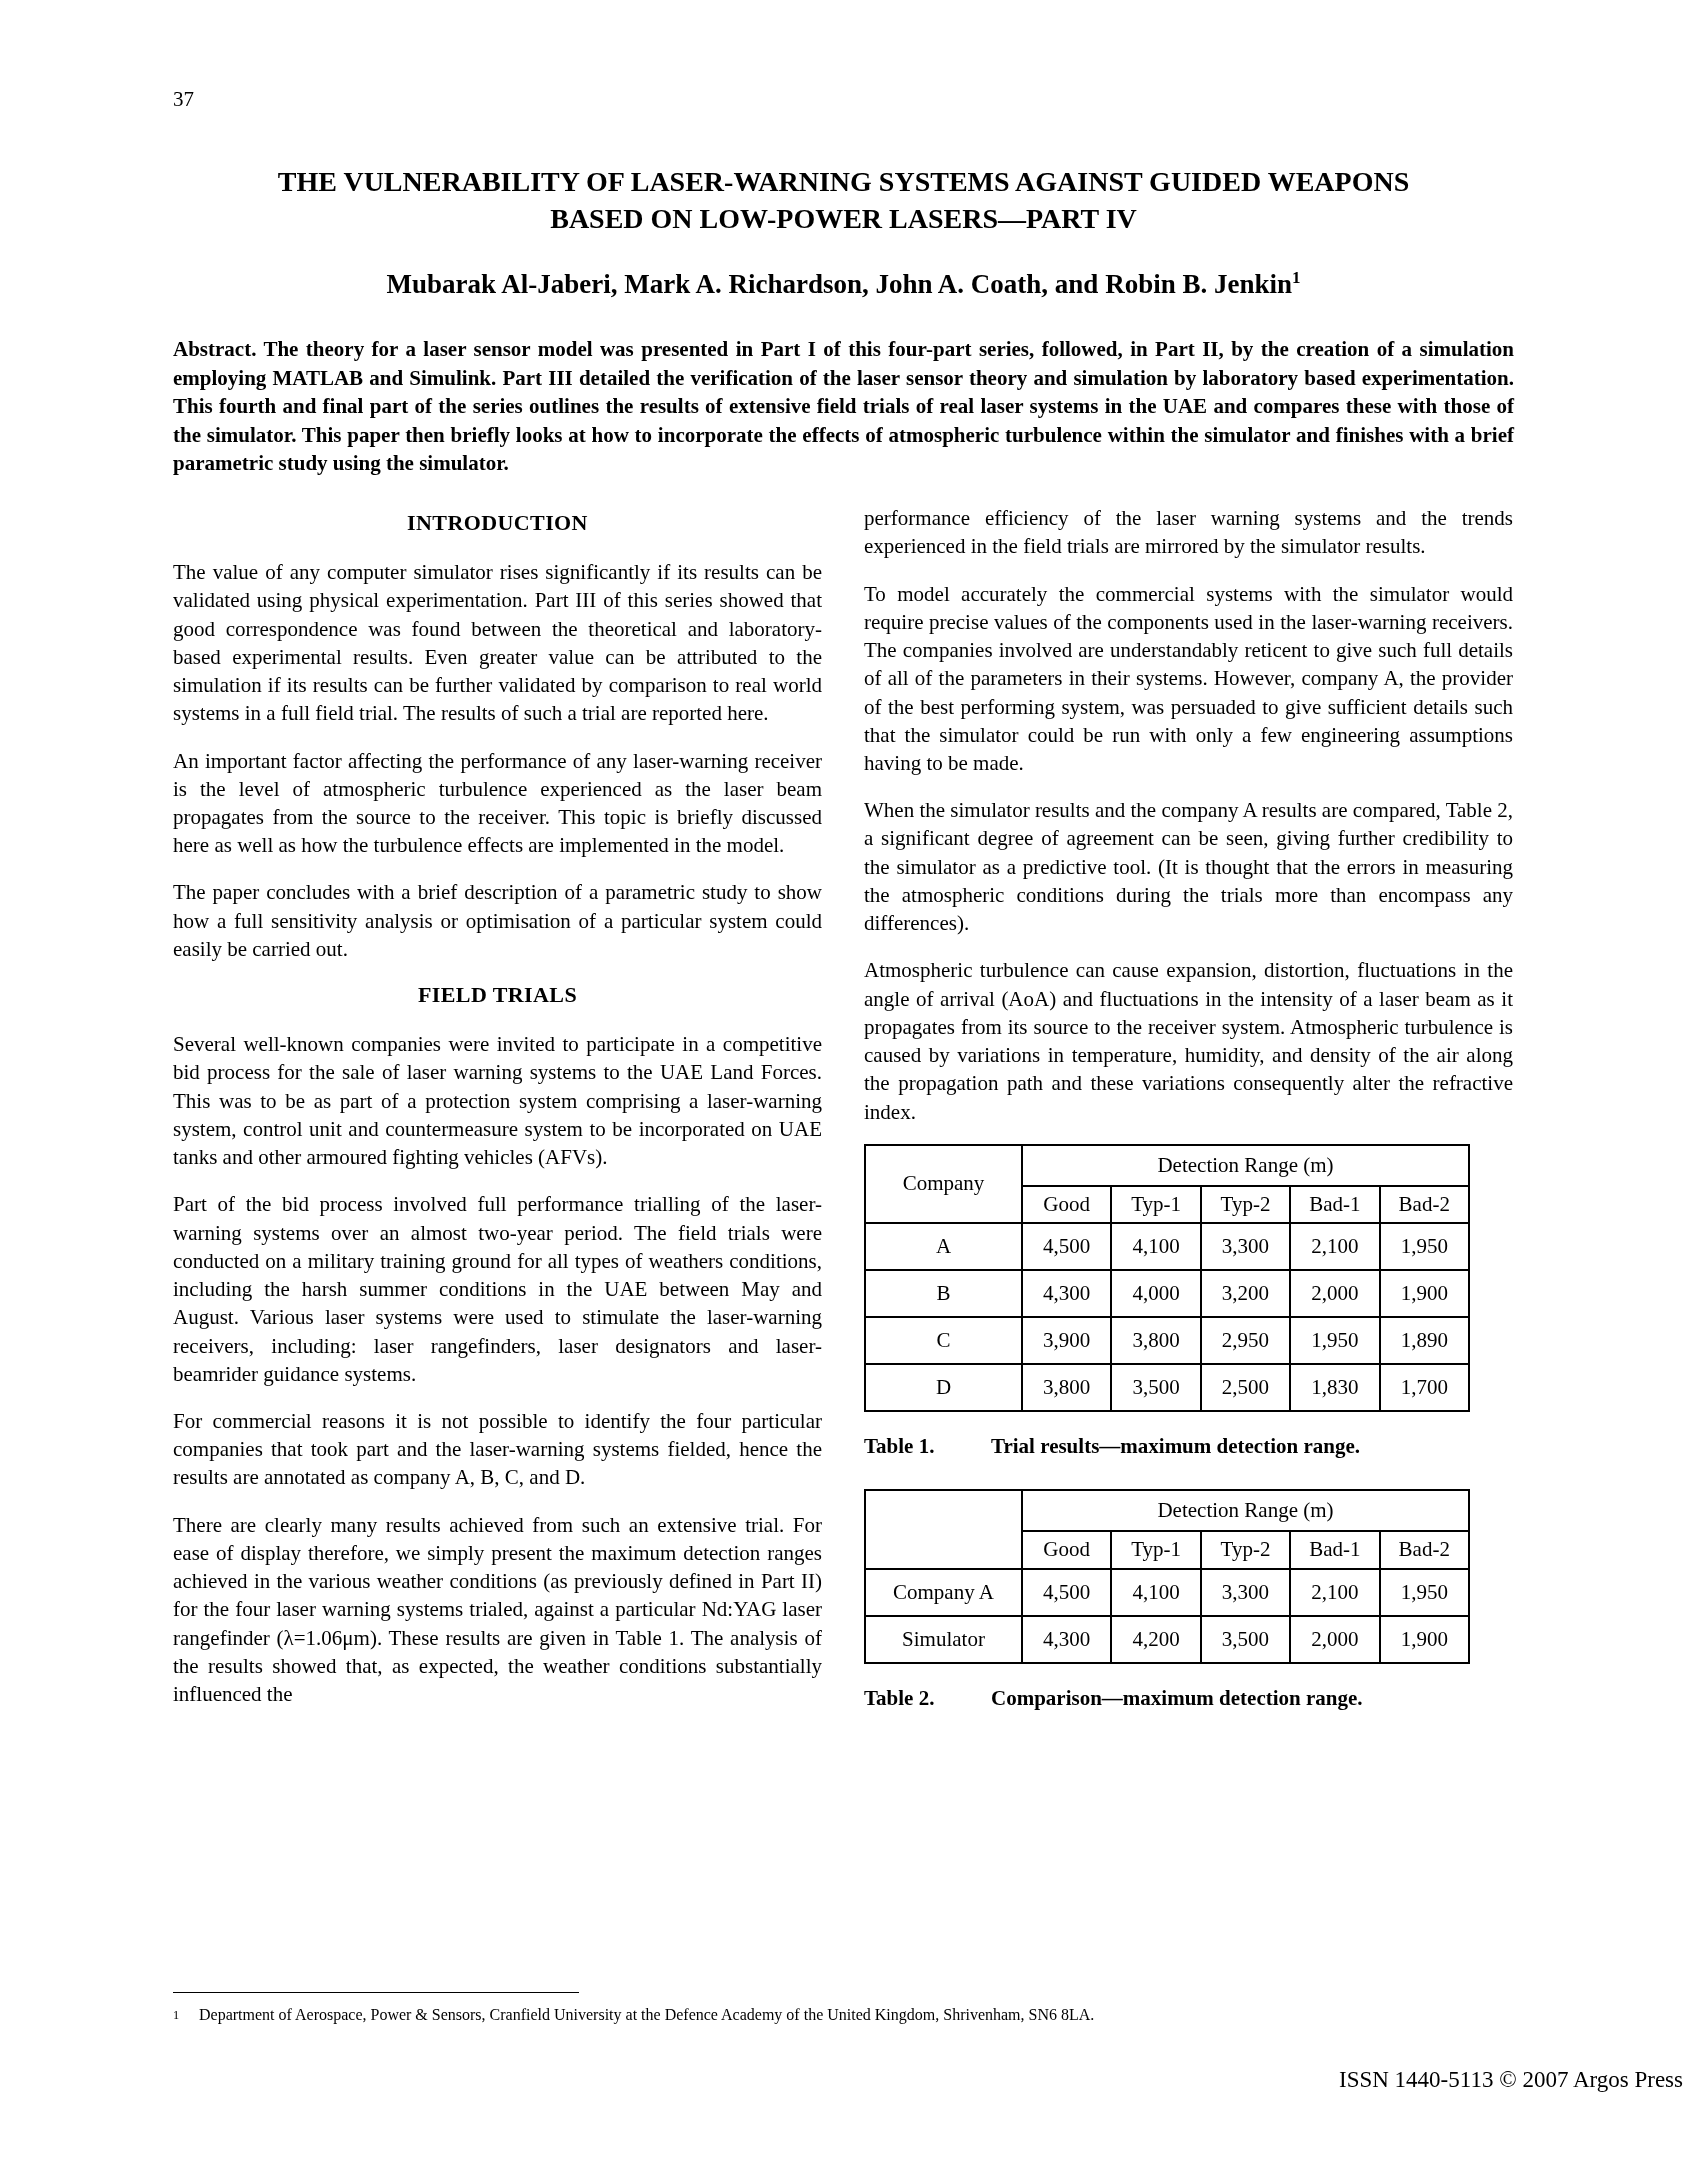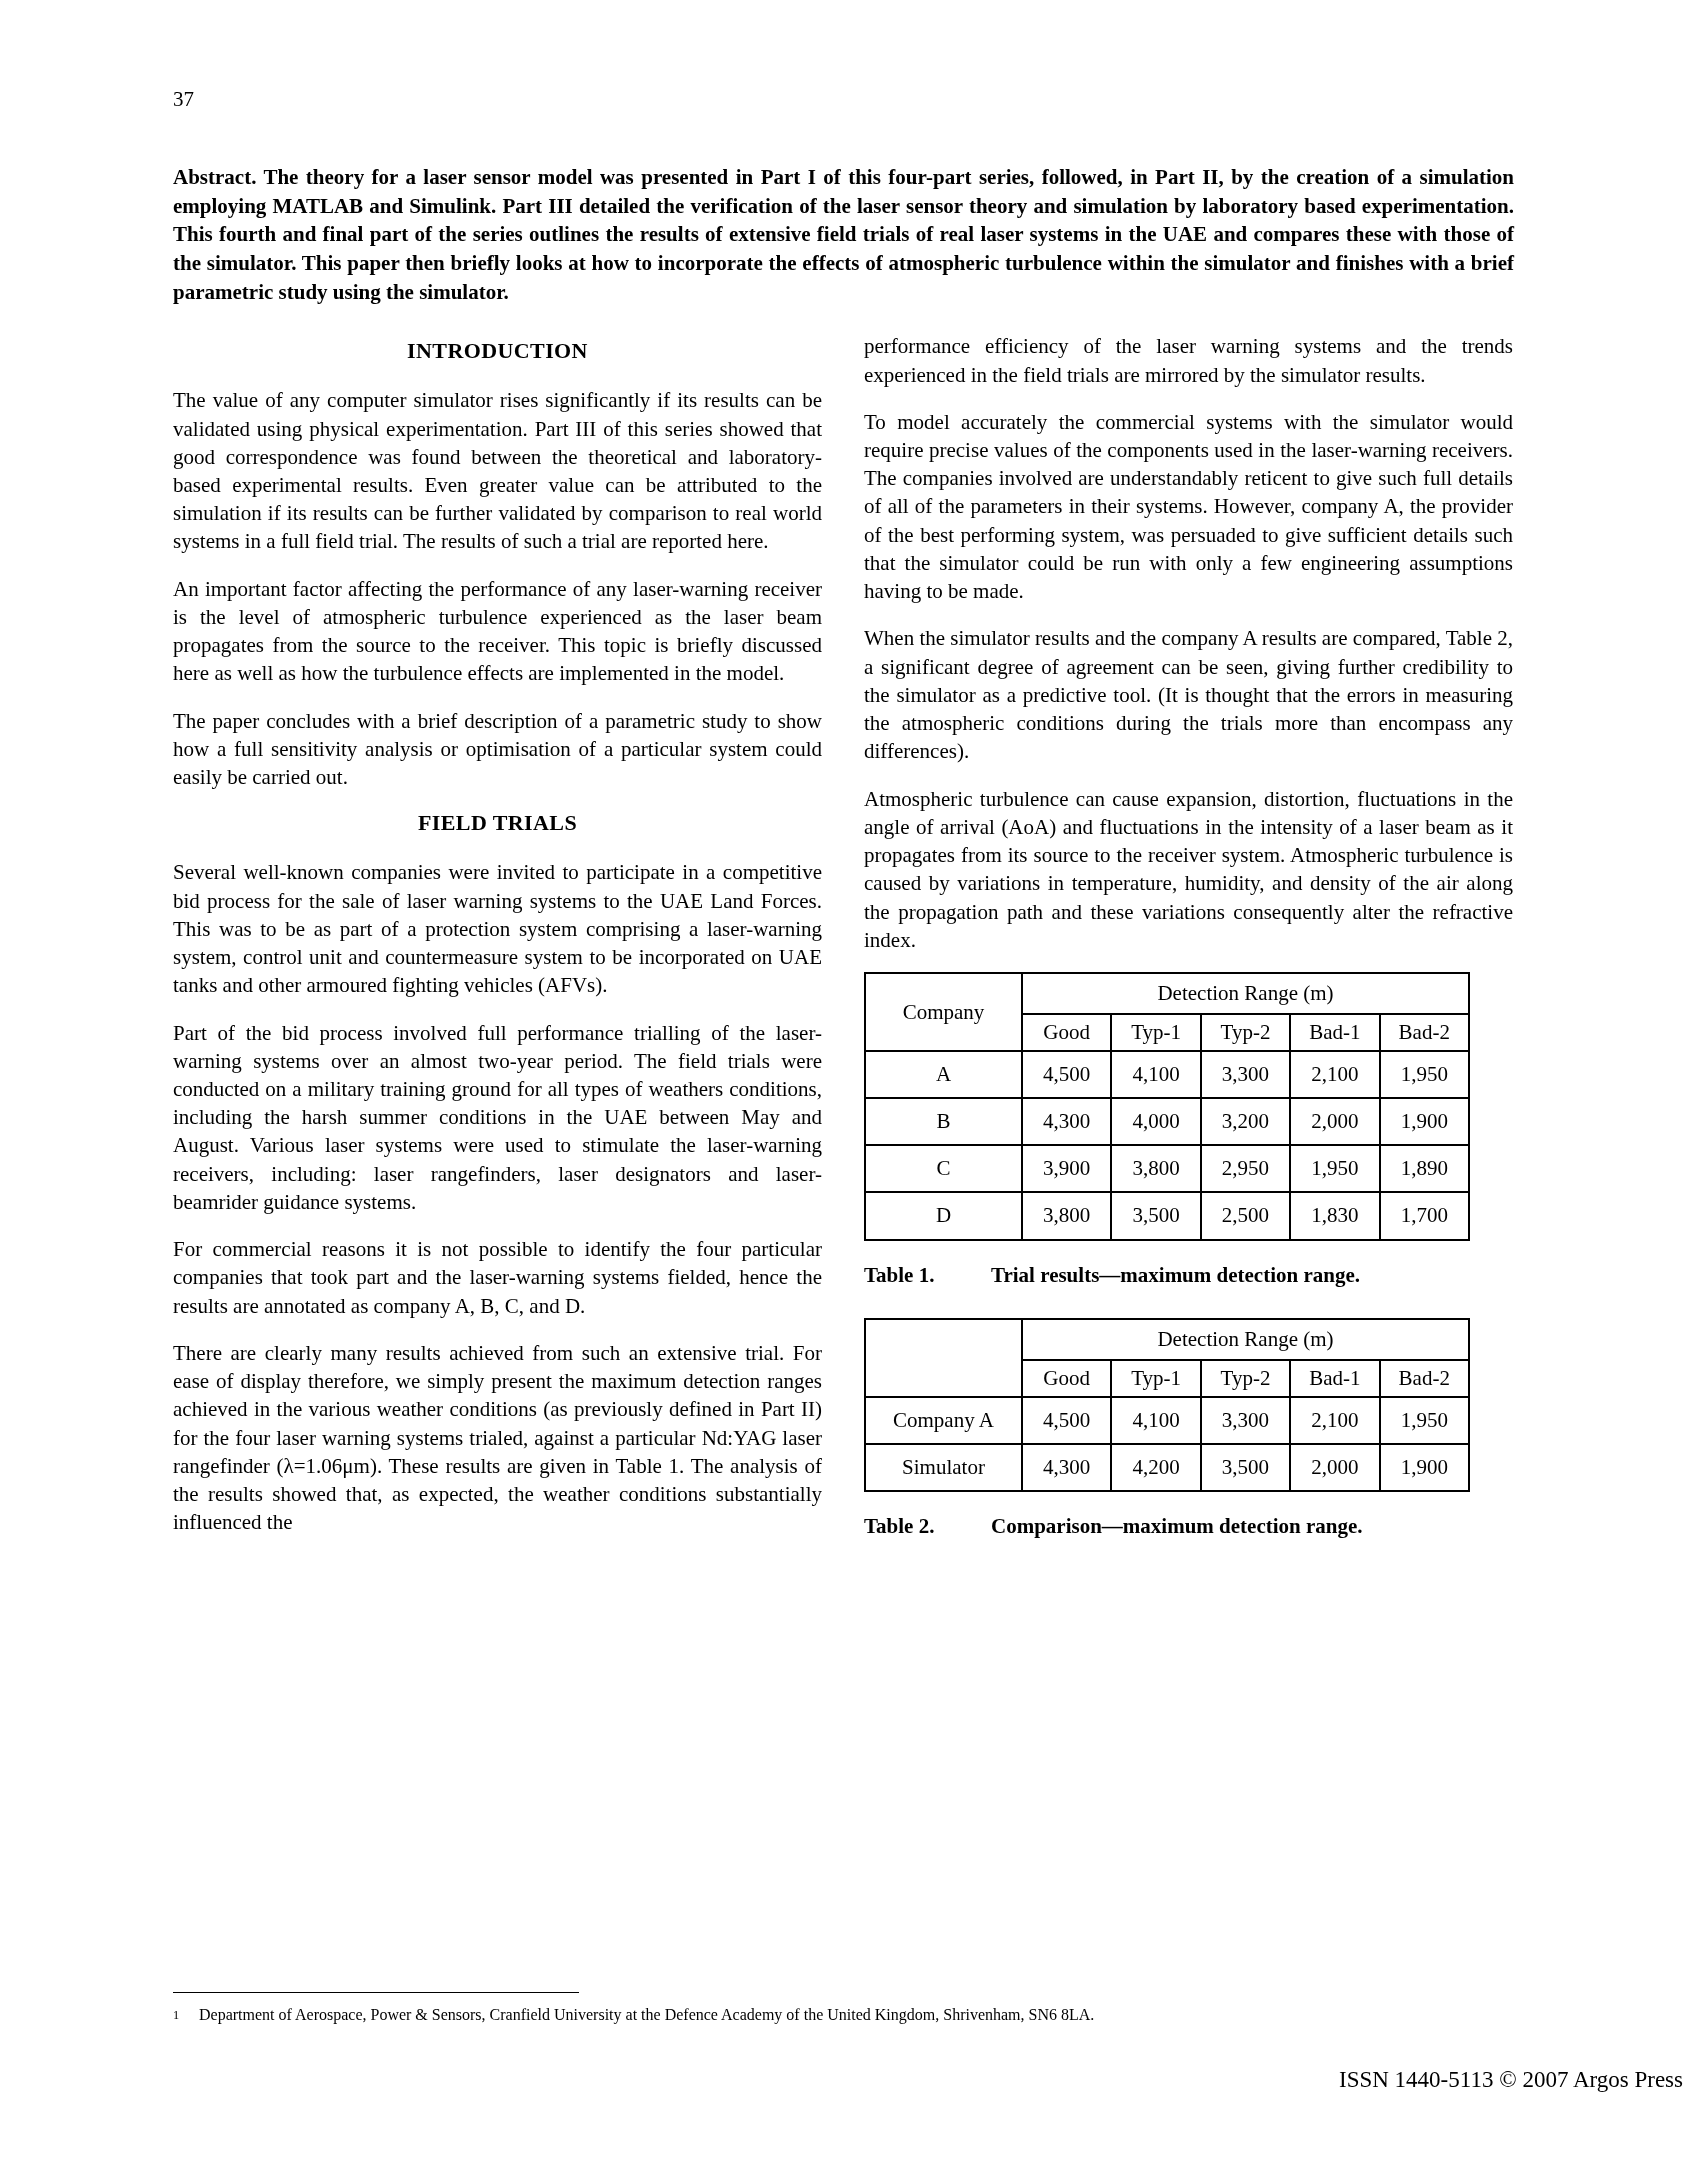--- a/index.html
+++ b/index.html
@@ -171,21 +171,29 @@
 </head>
 <body>
 
 <div class="page">
   <div class="content">
 
     <div class="runhead">
       <span class="rh-right">37</span>
     </div>
 
-
+    <div class="title">
+      <span>THE VULNERABILITY OF LASER-WARNING SYSTEMS AGAINST GUIDED WEAPONS</span>
+      <br>
+      <span>BASED ON LOW-POWER LASERS—PART IV</span>
+    </div>
+
+    <div class="authors">
+      <span>Mubarak Al-Jaberi, Mark A. Richardson, John A. Coath, and Robin B. Jenkin</span><sup>1</sup>
+    </div>
 
     <div class="abstract">Abstract. The theory for a laser sensor model was presented in Part I of this four-part series, followed, in Part II, by the creation of a simulation employing MATLAB and Simulink. Part III detailed the verification of the laser sensor theory and simulation by laboratory based experimentation. This fourth and final part of the series outlines the results of extensive field trials of real laser systems in the UAE and compares these with those of the simulator. This paper then briefly looks at how to incorporate the effects of atmospheric turbulence within the simulator and finishes with a brief parametric study using the simulator.</div>
 
     <div class="cols">
 
       <div class="col">
         <div class="sect-head">INTRODUCTION</div>
         <p class="body">The value of any computer simulator rises significantly if its results can be validated using physical experimentation. Part III of this series showed that good correspondence was found between the theoretical and laboratory-based experimental results. Even greater value can be attributed to the simulation if its results can be further validated by comparison to real world systems in a full field trial. The results of such a trial are reported here.</p>
         <p class="body">An important factor affecting the performance of any laser-warning receiver is the level of atmospheric turbulence experienced as the laser beam propagates from the source to the receiver. This topic is briefly discussed here as well as how the turbulence effects are implemented in the model.</p>
         <p class="body">The paper concludes with a brief description of a parametric study to show how a full sensitivity analysis or optimisation of a particular system could easily be carried out.</p>

